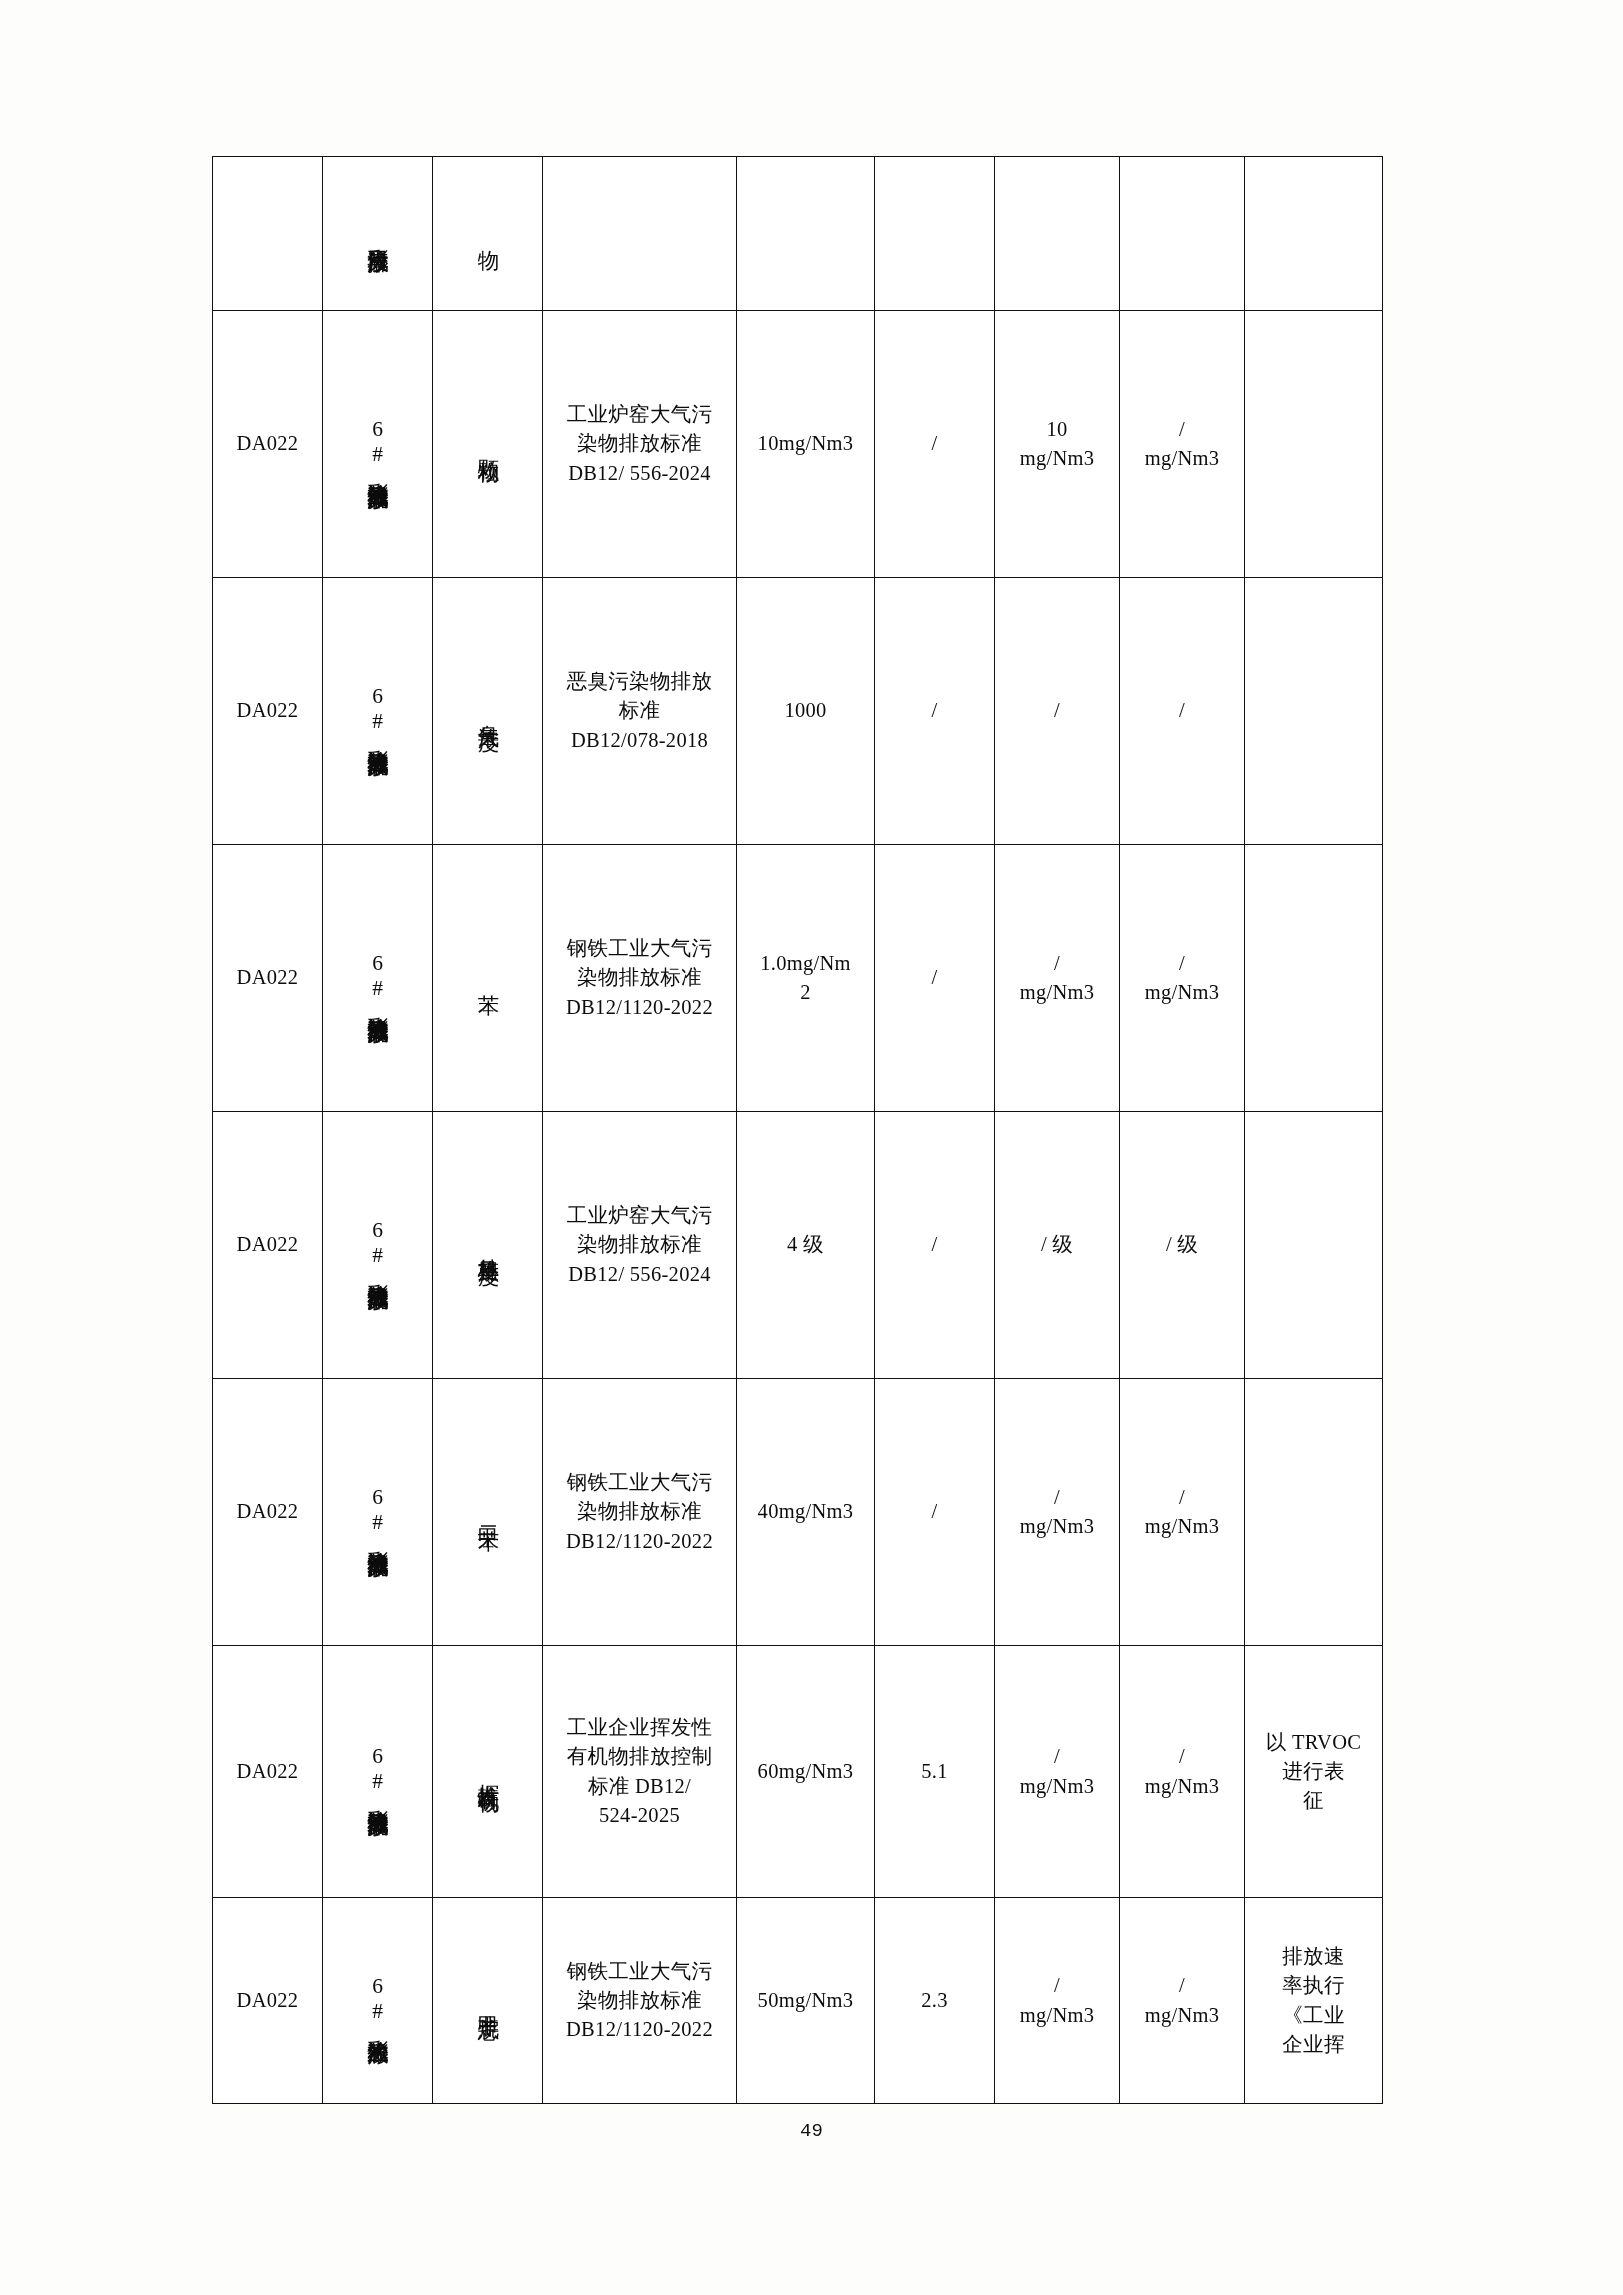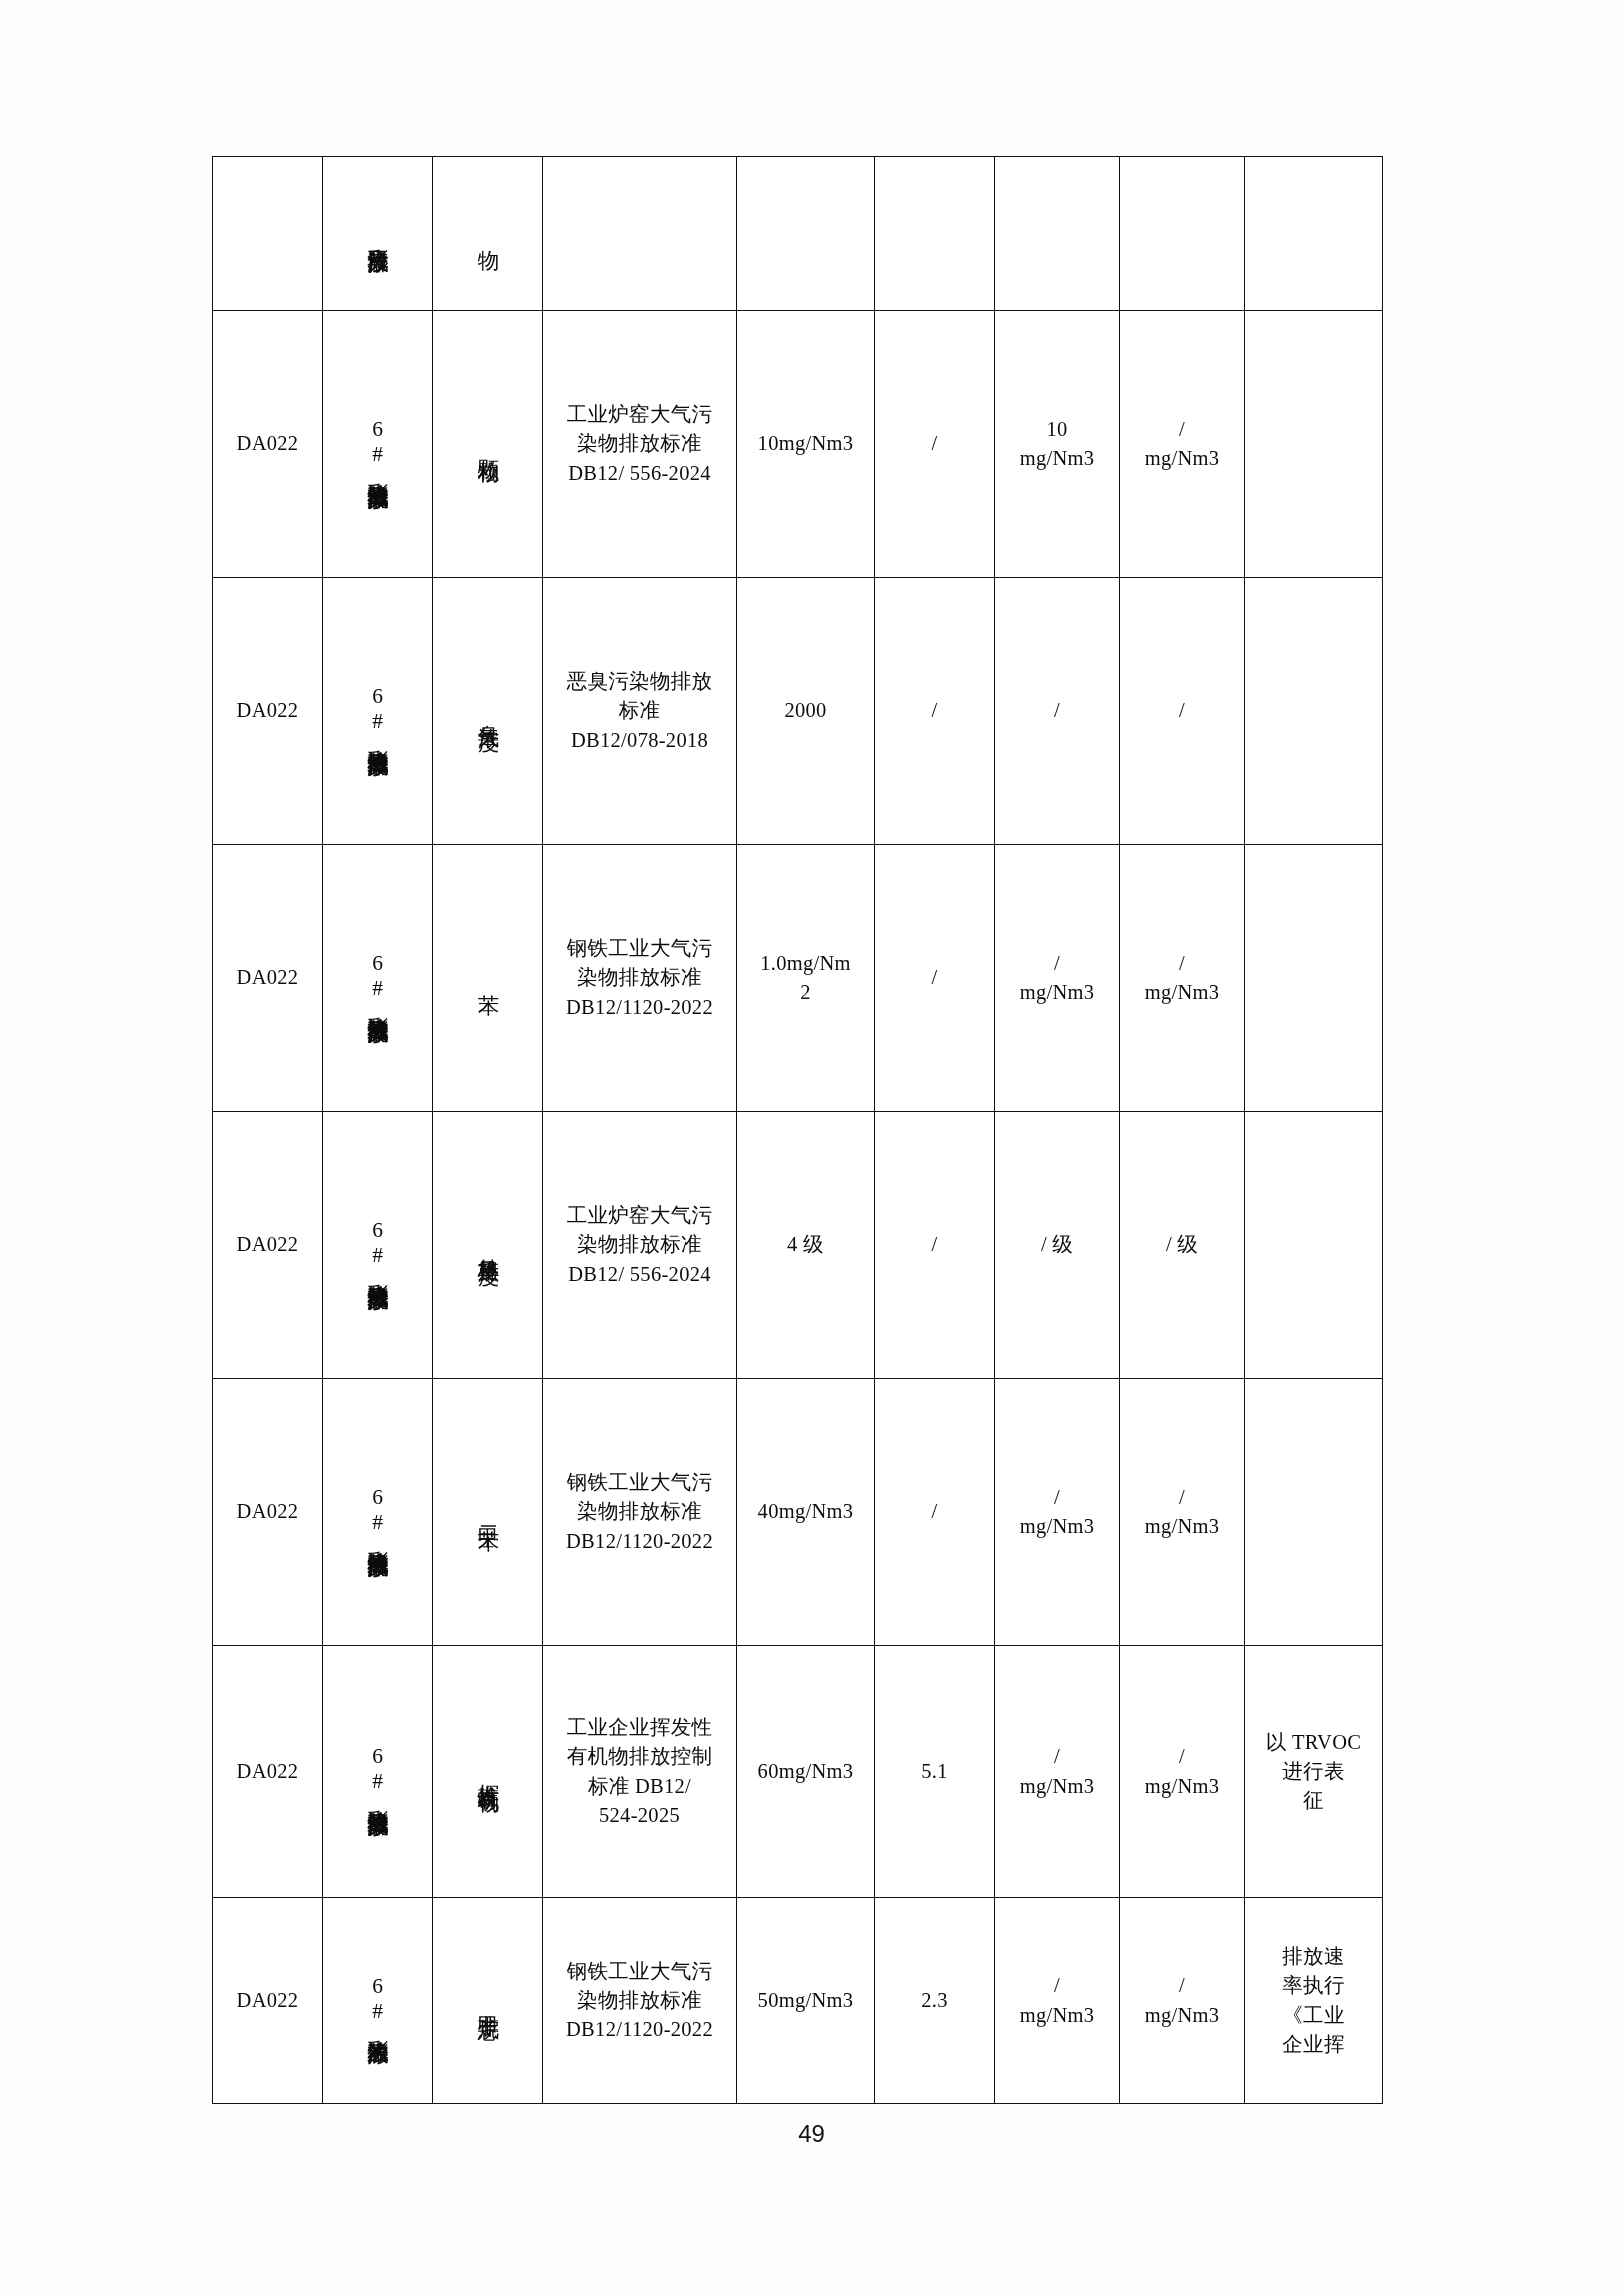--- a/index.html
+++ b/index.html
@@ -101,23 +101,23 @@
   tr.r-tall td    { height: 266px; }
   tr.r-voc td     { height: 251px; }
   tr.r-last td    { height: 205px; }
 
   .page-number {
     position: absolute;
     left: 0;
     right: 0;
     top: 2120px;
     text-align: center;
-    font-size: 24px;
+    font-size: 19px;
     color: #111;
-    font-family: Liberation Sans, sans-serif;
+    font-family: Liberation Mono, monospace;
   }
 </style>
 </head>
 <body>
 
 <div class="page">
 
   <div class="table-wrap">
     <table class="report">
       <colgroup>
@@ -185,21 +185,21 @@
             </div>
           </td>
           <td>
             <div class="outlet-box">
               <span class="poll-inner">臭气浓度</span>
             </div>
           </td>
           <td class="horiz">恶臭污染物排放
 标准
 DB12/078-2018</td>
-          <td class="mono-val">2000</td>
+          <td class="mono-val">1000</td>
           <td class="mono-val">/</td>
           <td class="mono-val">/</td>
           <td class="mono-val">/</td>
           <td class="note-cell"></td>
         </tr>
 
         <tr class="r-tall">
           <td class="code-cell">DA022</td>
           <td>
             <div class="outlet-box">

